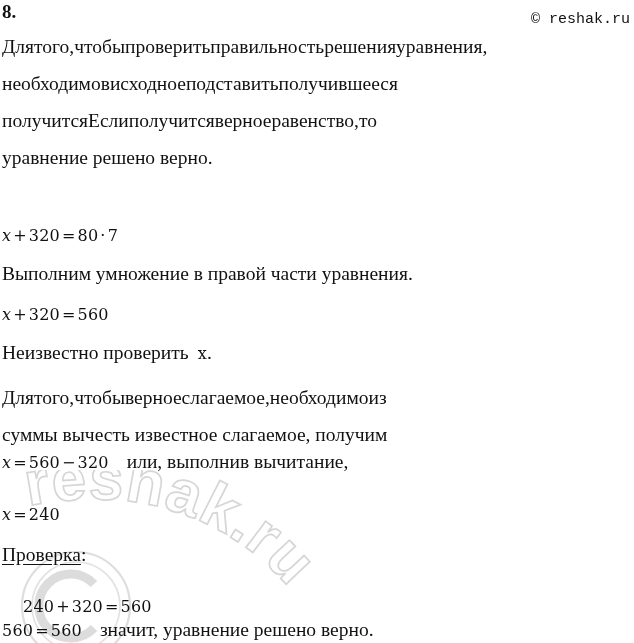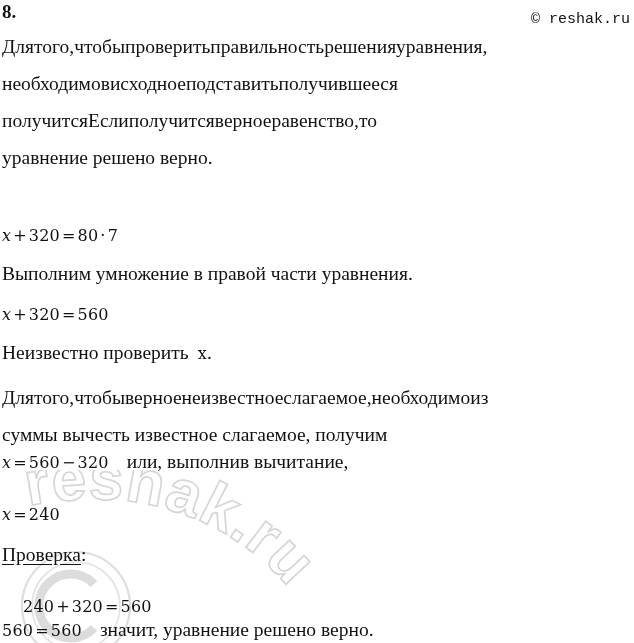--- a/index.html
+++ b/index.html
@@ -181,21 +181,20 @@
   <div class="line" style="top:338px;">
     <span>Неизвестно проверить</span><span class="gap"></span><span class="math v">x</span><span>.</span>
   </div>
 
   <div class="para" id="rule-para" style="top:379px;">
       <div class="ln j">
         <span>Для</span>
         <span>того,</span>
         <span>чтобы</span>
         <span>верное</span>
-        <span>неизвестное</span>
         <span>слагаемое,</span>
         <span>необходимо</span>
         <span>из</span>
       </div>
       <div class="ln">суммы вычесть известное слагаемое, получим</div>
     </div>
 
   <div class="line" style="top:447px;text-align:right;">
     <span class="math"><span class="v">x</span><span class="op">=</span><span>560</span><span class="op">−</span><span>320</span></span><span class="gap"></span><span class="gap"></span><span>или, выполнив вычитание,</span>
   </div>

